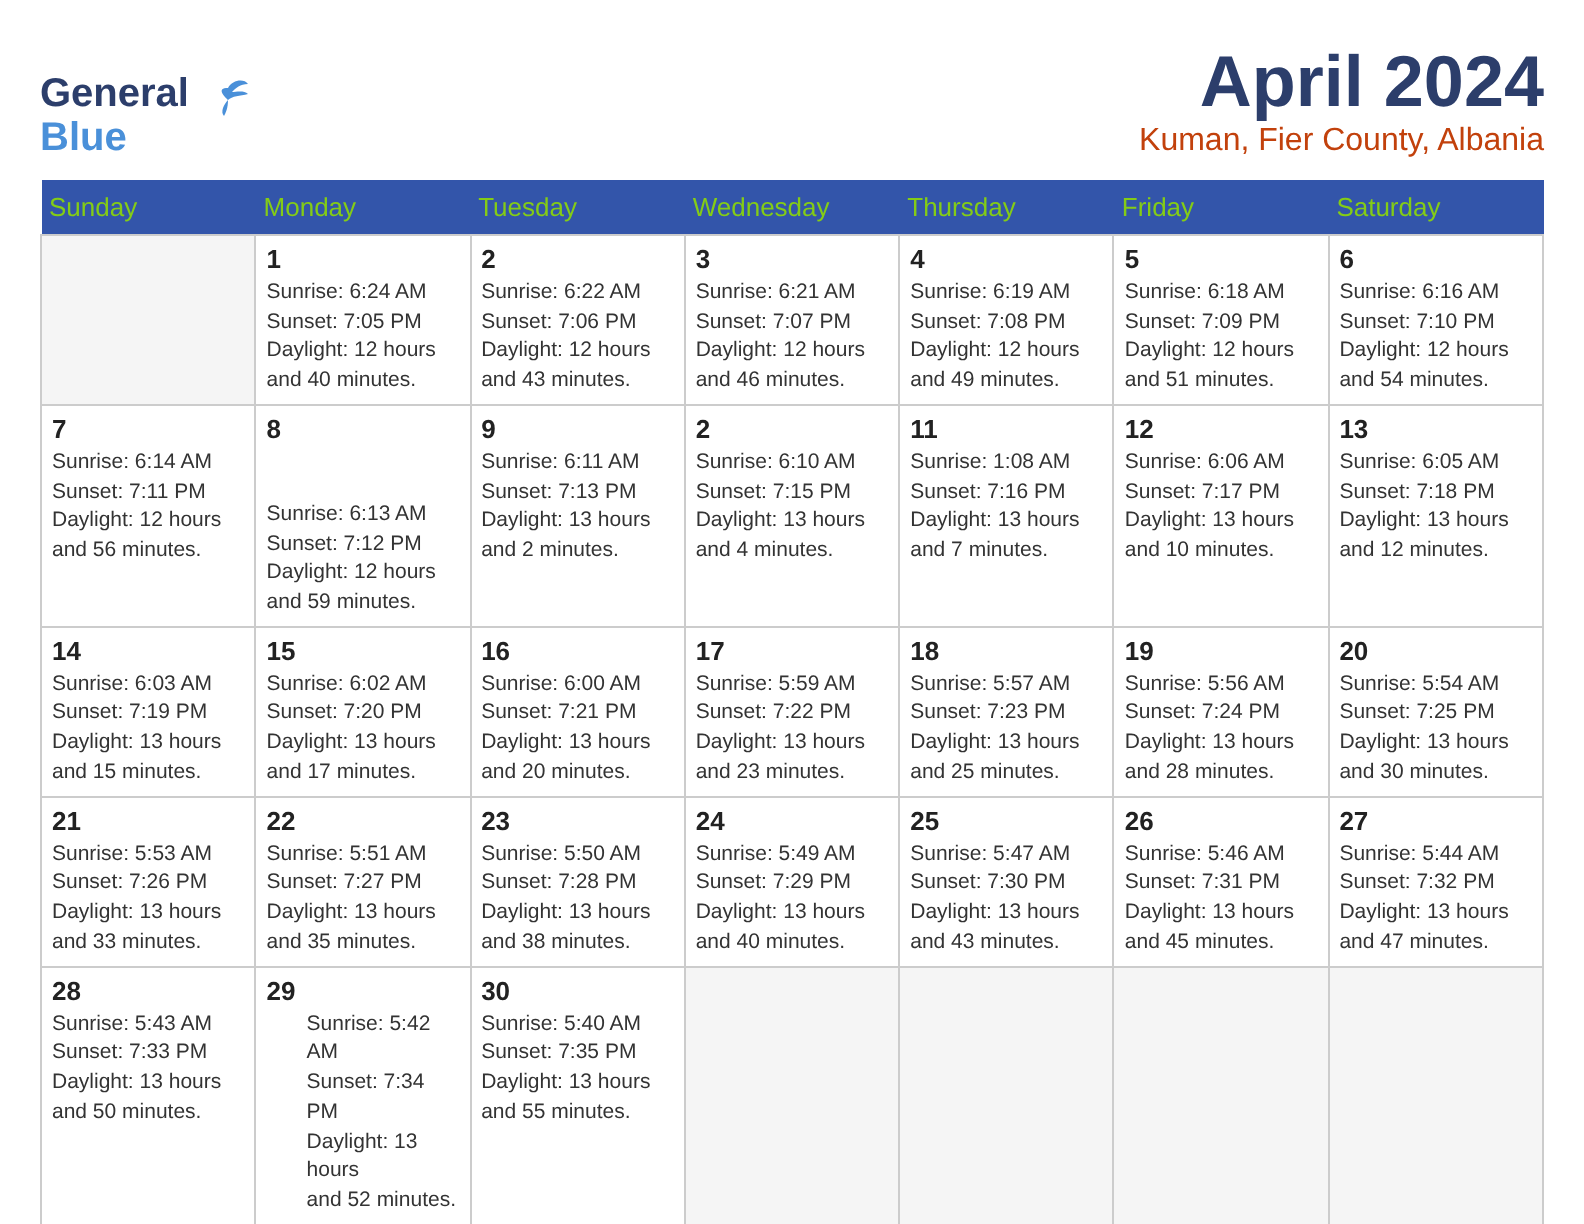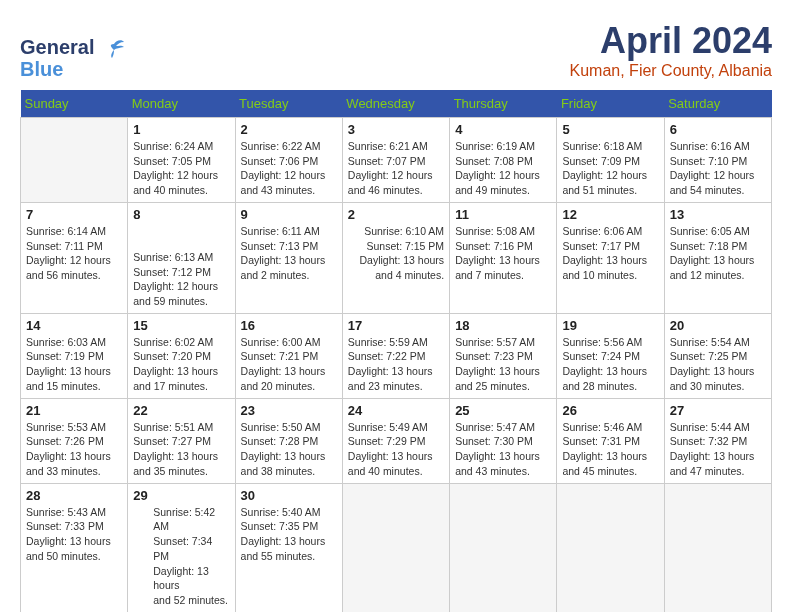--- a/index.html
+++ b/index.html
@@ -170,28 +170,28 @@
         </td>
         <td>
           <span class="day-num">9</span>
           <div class="cell-info" style="white-space: pre-line;">Sunrise: 6:11 AM
 Sunset: 7:13 PM
 Daylight: 13 hours
 and 2 minutes.</div>
         </td>
         <td>
           <span class="day-num">2</span>
-          <div class="cell-info" style="white-space: pre-line; text-align: right;">Sunrise: 6:10 AM
+          <div class="cell-info" style="white-space: pre-line;">Sunrise: 6:10 AM
 Sunset: 7:15 PM
 Daylight: 13 hours
 and 4 minutes.</div>
         </td>
         <td>
           <span class="day-num">11</span>
-          <div class="cell-info" style="white-space: pre-line;">Sunrise: 5:08 AM
+          <div class="cell-info" style="white-space: pre-line;">Sunrise: 1:08 AM
 Sunset: 7:16 PM
 Daylight: 13 hours
 and 7 minutes.</div>
         </td>
         <td>
           <span class="day-num">12</span>
           <div class="cell-info" style="white-space: pre-line;">Sunrise: 6:06 AM
 Sunset: 7:17 PM
 Daylight: 13 hours
 and 10 minutes.</div>

